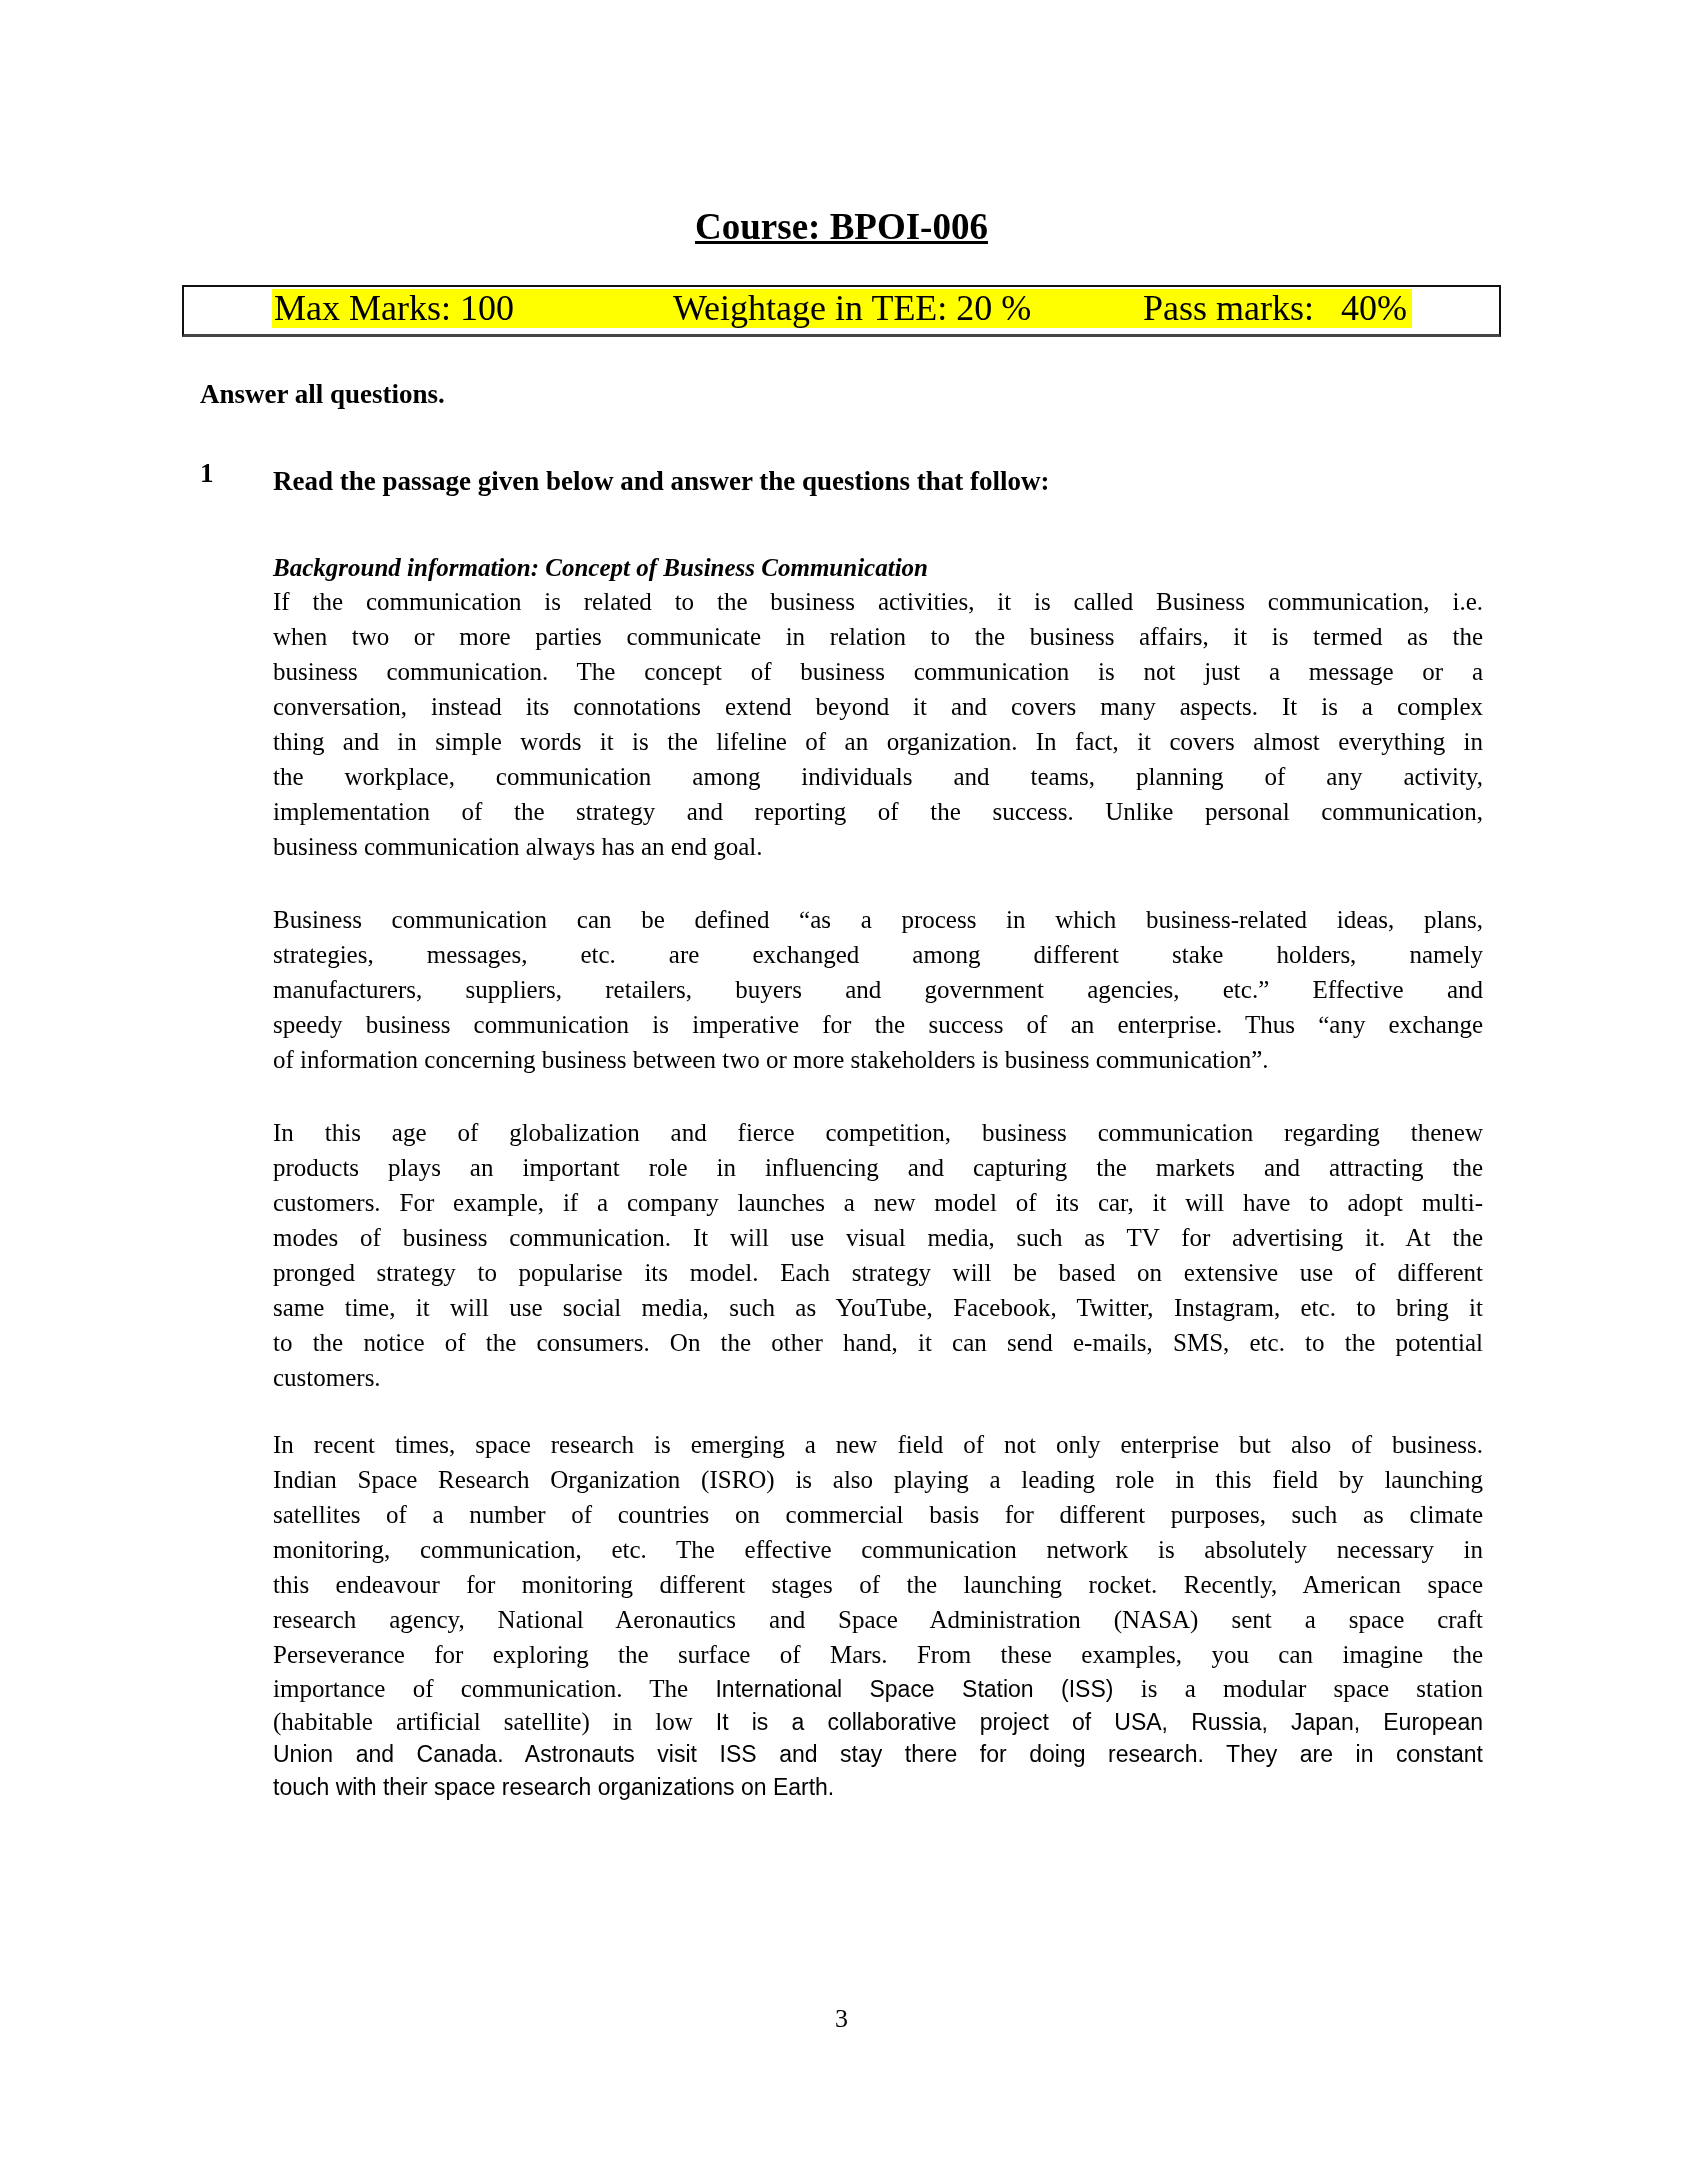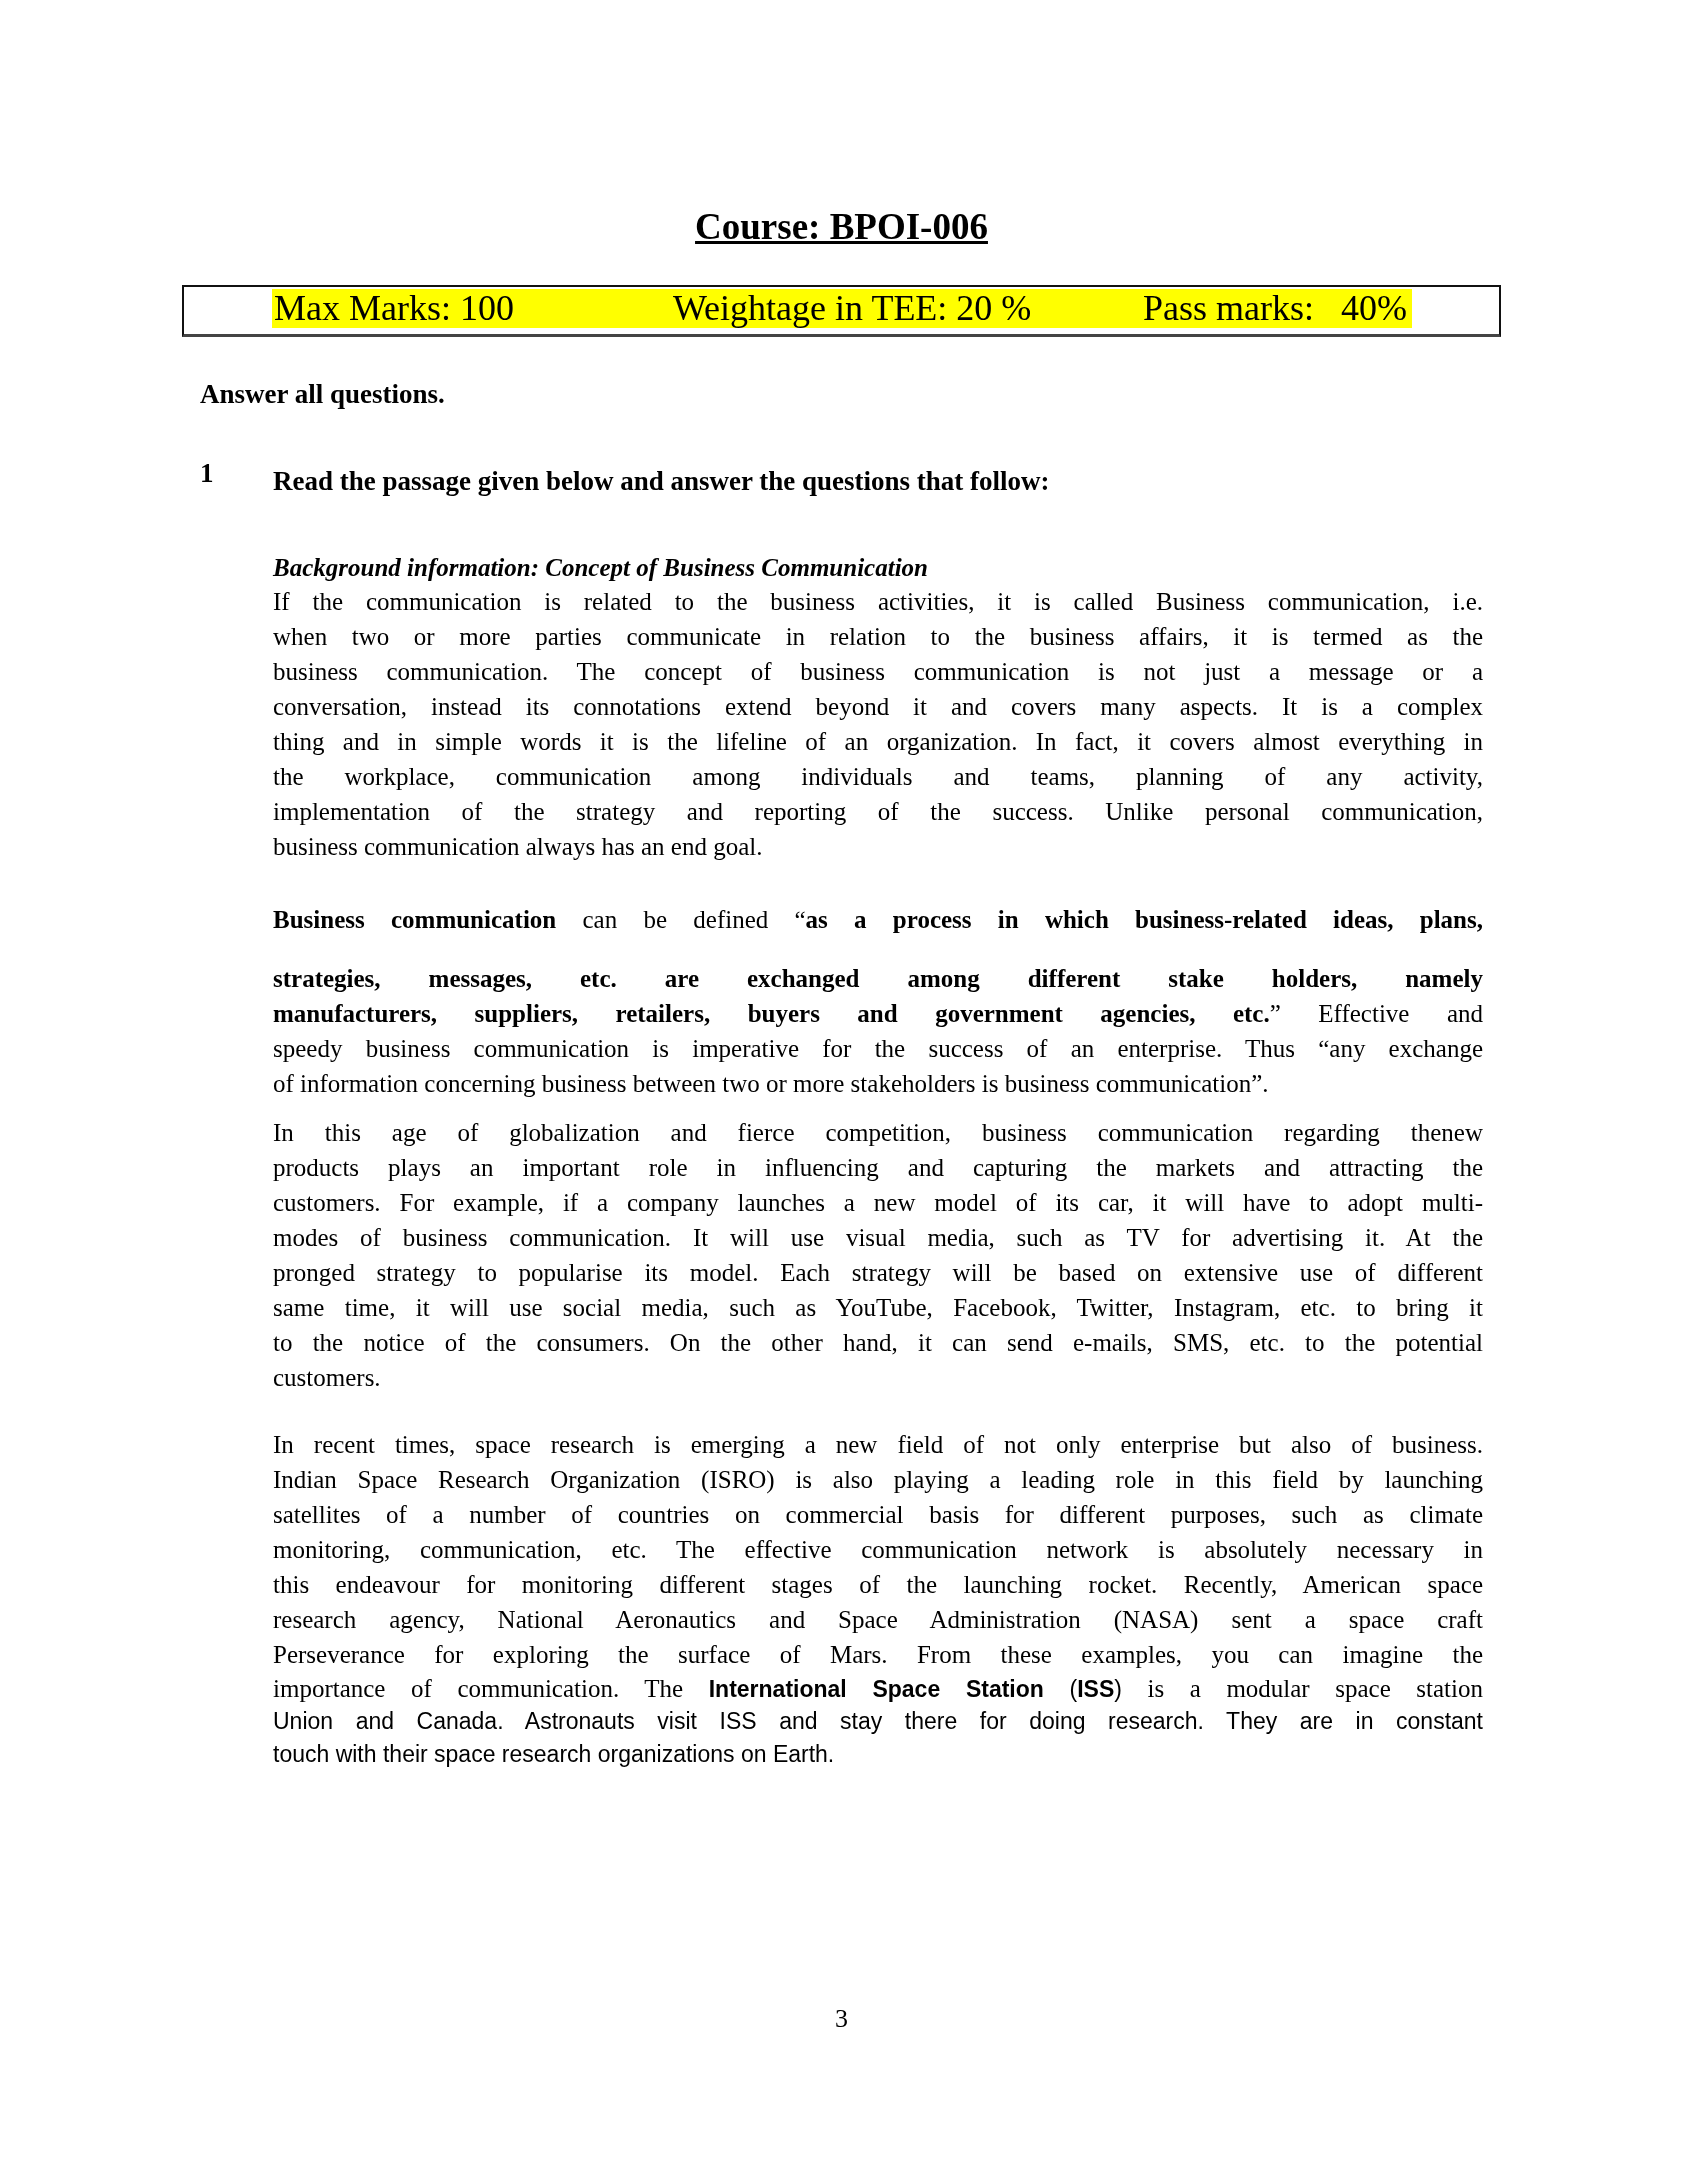--- a/index.html
+++ b/index.html
@@ -13,21 +13,21 @@
   .marks-highlight { position: absolute; left: 88px; top: 2px; width: 1140px; height: 39px; background: #ffff00; }
   .marks-item { position: absolute; top: 2px; font-weight: normal; font-size: 36px; line-height: 39px; white-space: pre; }
   .instr { left: 200px; top: 376px; font-size: 27px; font-weight: bold; line-height: 36px; }
   .qnum { left: 200px; top: 455px; font-size: 27px; font-weight: bold; line-height: 36px; }
   .qtext { left: 273px; top: 455px; font-size: 27px; font-weight: bold; line-height: 36px; margin-top: 8px; }
   .subtitle { left: 273px; top: 515px; font-size: 25px; font-weight: bold; font-style: italic; line-height: 34px; margin-top: 36px; }
   .para { left: 273px; width: 1210px; font-size: 25px; }
   .line { display: block; height: 35px; line-height: 35px; text-align: justify; text-align-last: justify; white-space: nowrap; }
   .line.last { text-align-last: left; }
   .line.tight { height: 33px; line-height: 33px; }
-  .b { font-weight: bold; margin-top: 24px; }
+  .b { font-weight: normal; }
   .sans { font-family: "Liberation Sans", "DejaVu Sans", sans-serif; font-size: 23px; }
   .pageno { left: 0; width: 1683px; top: 2002px; text-align: center; font-size: 26px; line-height: 34px; }
 </style>
 </head>
 <body>
 
 <div class="abs title">Course: BPOI-006</div>
 
 <div class="abs marks-box">
   <div class="marks-highlight" style="background: rgb(255, 255, 0);"></div>
@@ -74,18 +74,19 @@
 
 <div class="abs para" style="top:1427px;">
   <span class="line">In recent times, space research is emerging a new field of not only enterprise but also of business.</span>
   <span class="line">Indian Space Research Organization (ISRO) is also playing a leading role in this field by launching</span>
   <span class="line">satellites of a number of countries on commercial basis for different purposes, such as climate</span>
   <span class="line">monitoring, communication, etc. The effective communication network is absolutely necessary in</span>
   <span class="line">this endeavour for monitoring different stages of the launching rocket. Recently, American space</span>
   <span class="line">research agency, National Aeronautics  and Space Administration (NASA) sent a space craft</span>
   <span class="line">Perseverance for exploring the surface of Mars. From these examples, you can imagine the</span>
   <span class="line tight"><span>importance of communication. The </span><span class="sans b">International Space Station</span><span class="sans"> (</span><span class="sans b">ISS</span><span class="sans">)</span><span> is a modular space station</span></span>
+  <span class="line tight"><span>(habitable artificial satellite) in low </span><span class="sans">It is a collaborative project of USA, Russia, Japan, European</span></span>
   <span class="line tight sans">Union and Canada. Astronauts visit ISS and stay there for doing research. They are in constant</span>
   <span class="line tight last sans">touch with their space research organizations on Earth.</span>
 </div>
 
 <div class="abs pageno">3</div>
 
 
 </body></html>

